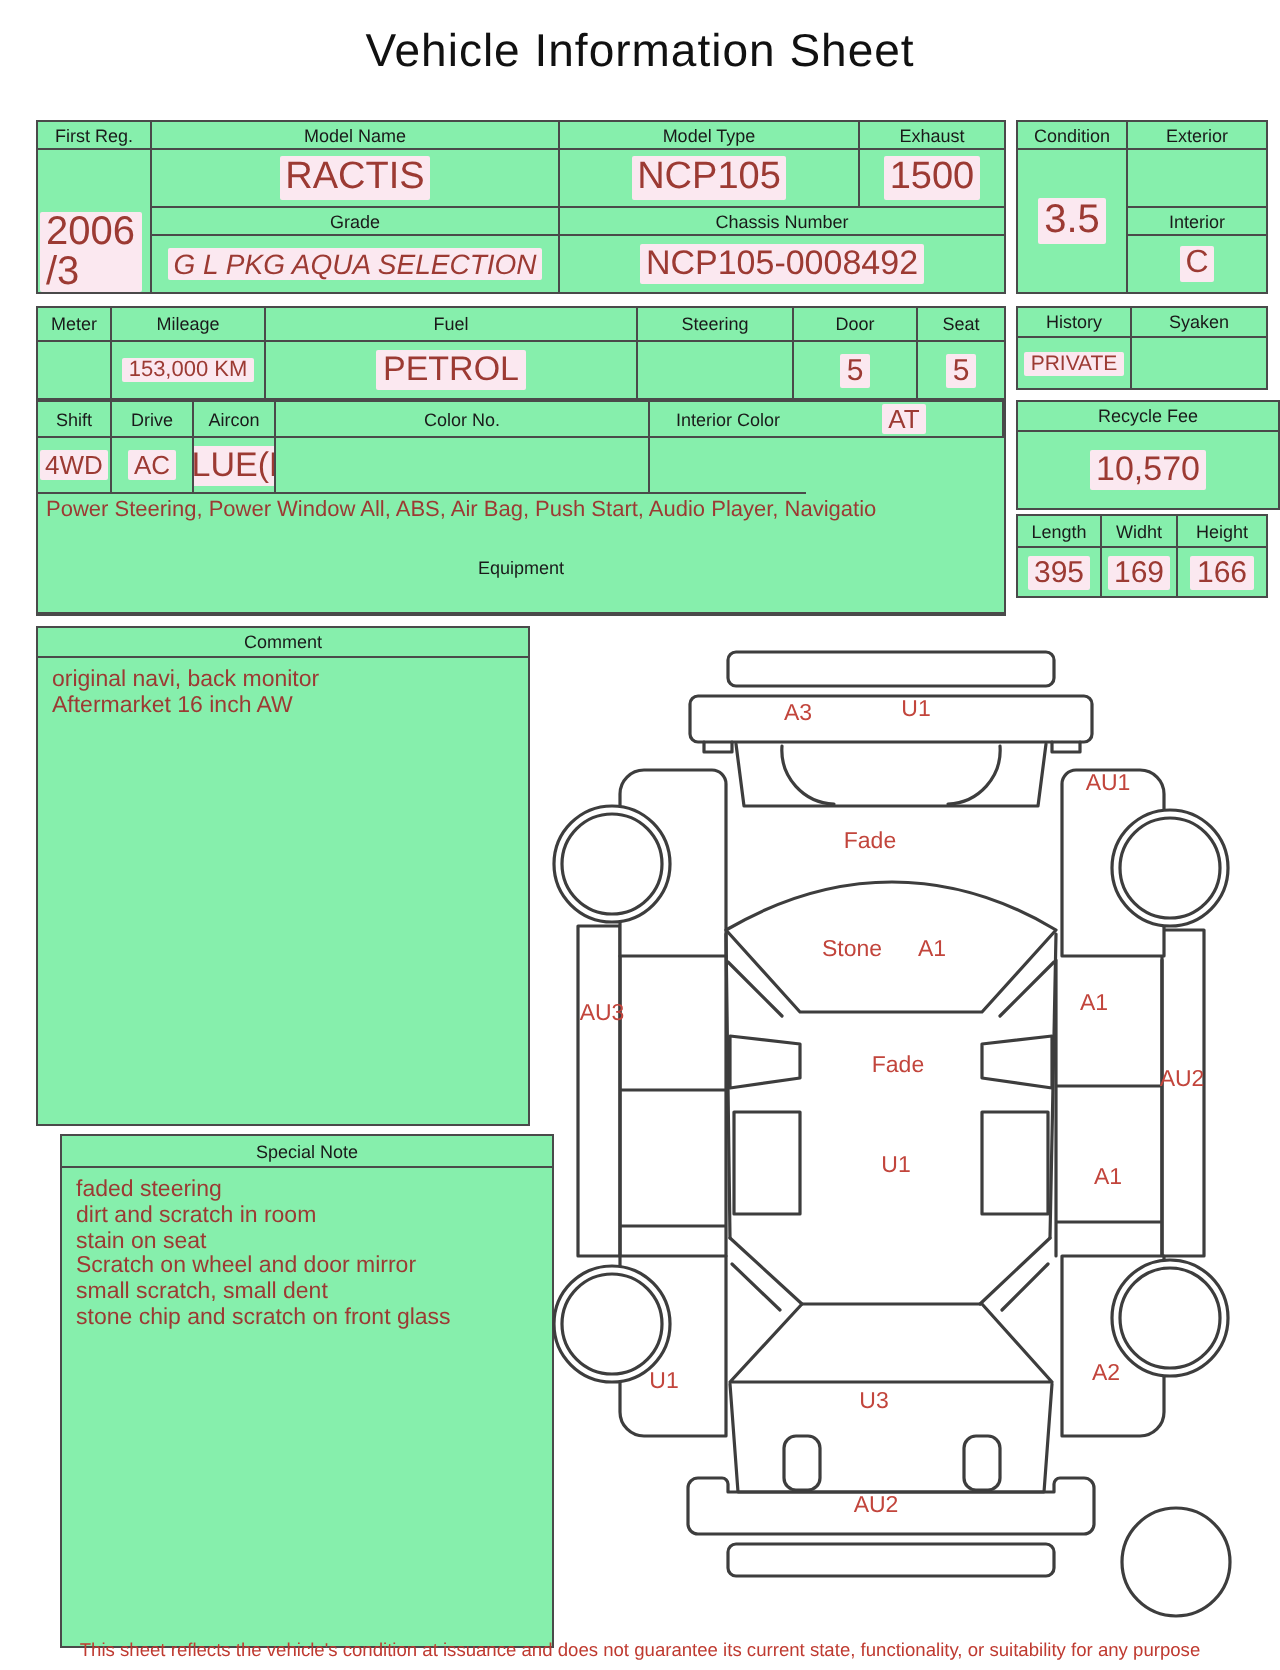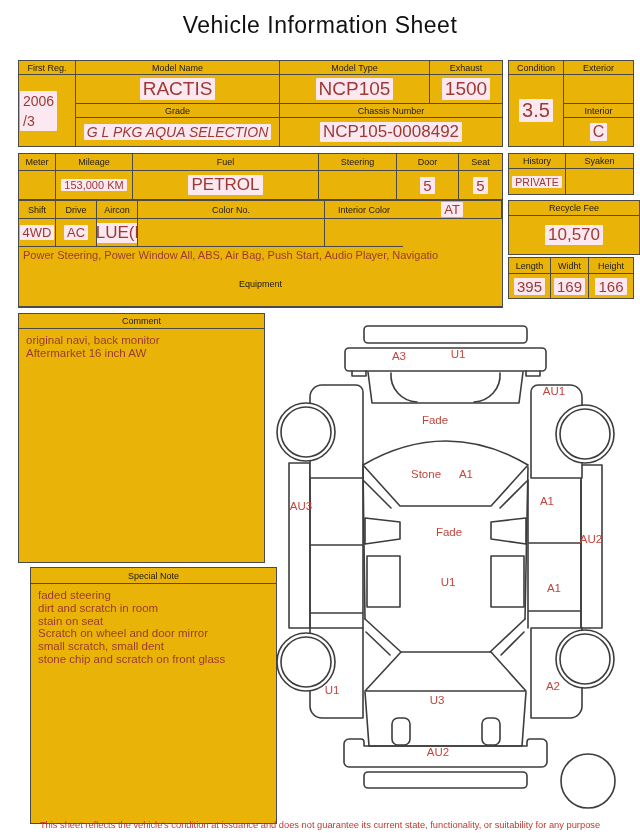--- a/index.html
+++ b/index.html
@@ -4,21 +4,21 @@
 <style>
   html,body{margin:0;padding:0;background:#e8e8e8;}
   #sheet{
     position:relative;width:640px;height:835px;background:#ffffff;
     font-family:"Liberation Sans",sans-serif;overflow:hidden;
   }
   #page-title{
     position:absolute;top:12px;left:0;width:100%;text-align:center;
     font-size:23px;color:#111;letter-spacing:.5px;
   }
-  .box{position:absolute;border:1px solid #4a4a4a;background:#eab308;box-sizing:border-box;}
+  .box{position:absolute;border:1px solid #4a4a4a;background:#86efac;box-sizing:border-box;}
   .grid{display:grid;width:100%;height:100%;}
   .c{display:flex;align-items:center;justify-content:center;overflow:hidden;box-sizing:border-box;}
   .l{font-size:9px;color:#1a1a1a;white-space:nowrap;}
   .v{color:#9C3A33;justify-content:center;}
   .br{border-right:1px solid #4a4a4a;}
   .bb{border-bottom:1px solid #4a4a4a;}
   .hl{background:#FBE8F0;padding:0 3px;border-radius:1px;}
   .hl:empty{padding:0;background:transparent;}
   .pre{white-space:pre-line;}
   .txt{align-items:flex-start;justify-content:flex-start;text-align:left;}
@@ -37,21 +37,21 @@
 <div id="sheet">
 
   <div id="page-title">Vehicle Information Sheet</div>
 
   <div class="box" style="left:18px;top:60px;width:485px;height:87px">
     <div class="grid" style="grid-template-columns:57px 204px 150px 1fr;grid-template-rows:14px 29px 14px 1fr;">
       <div class="c l br bb">First Reg.</div>
       <div class="c l br bb">Model Name</div>
       <div class="c l br bb">Model Type</div>
       <div class="c l bb">Exhaust</div>
-      <div class="c v br" style="grid-row:2/5;grid-column:1;font-size:14px;line-height:20px;justify-content:flex-start;padding-left:1px;">
+      <div class="c v br" style="grid-row:2/5;grid-column:1;font-size:20px;line-height:20px;justify-content:flex-start;padding-left:1px;align-items:flex-end;">
           <span class="hl pre">2006
 /3</span>
         </div>
       <div class="c v br bb" style="font-size:19px;">
           <span class="hl">RACTIS</span>
         </div>
       <div class="c v br bb" style="font-size:19px;">
           <span class="hl">NCP105</span>
         </div>
       <div class="c v bb" style="font-size:19px;">

